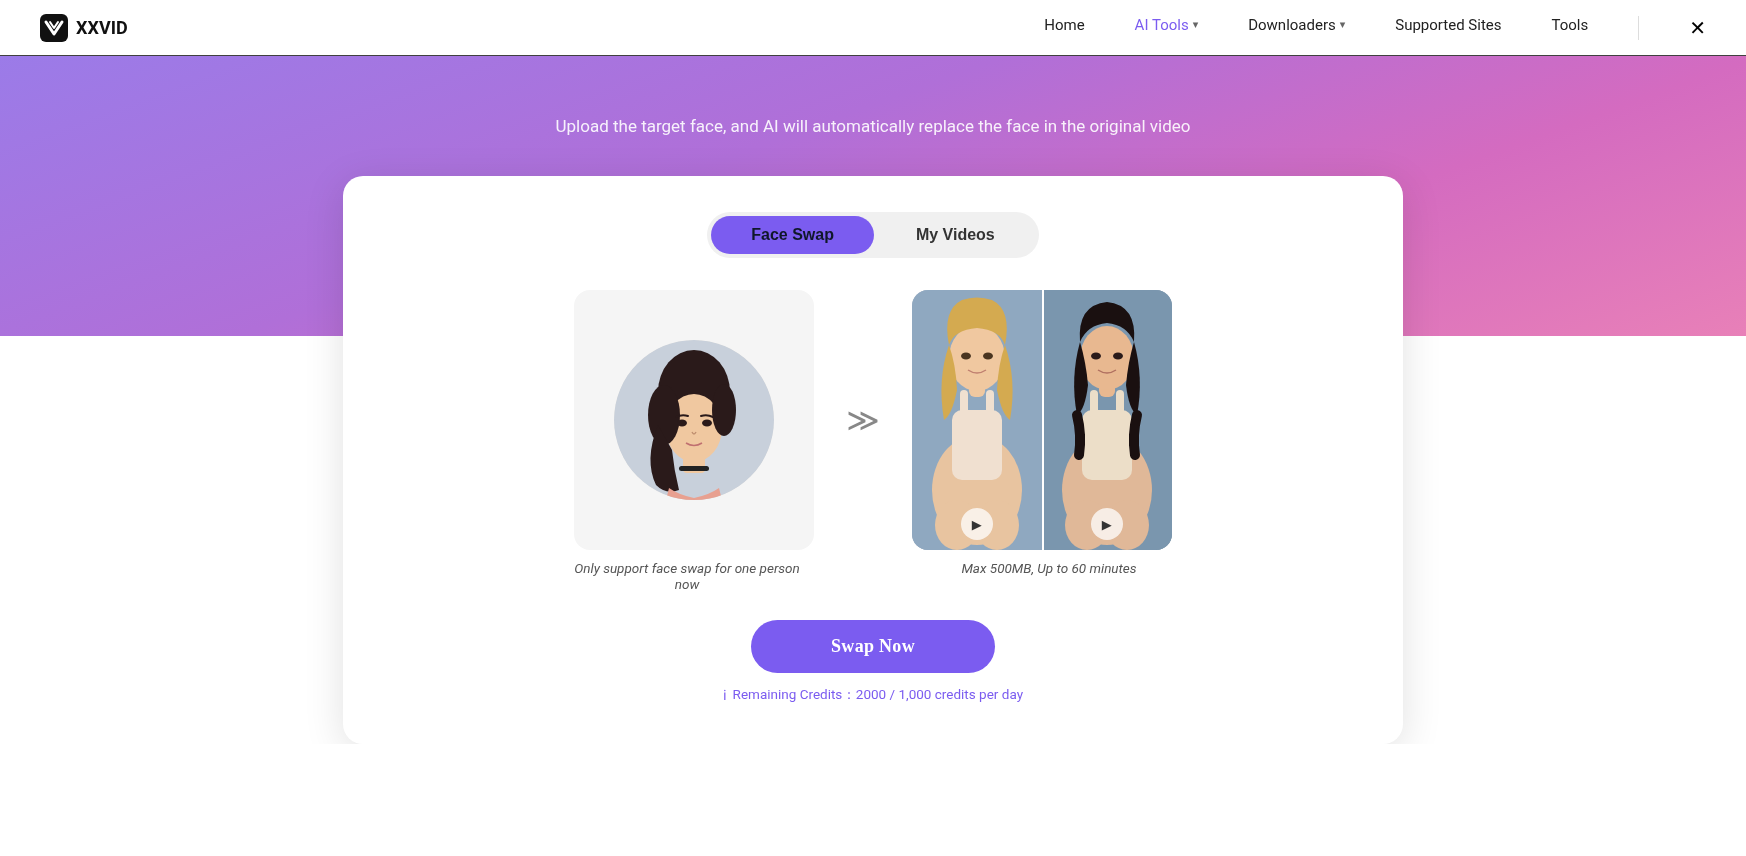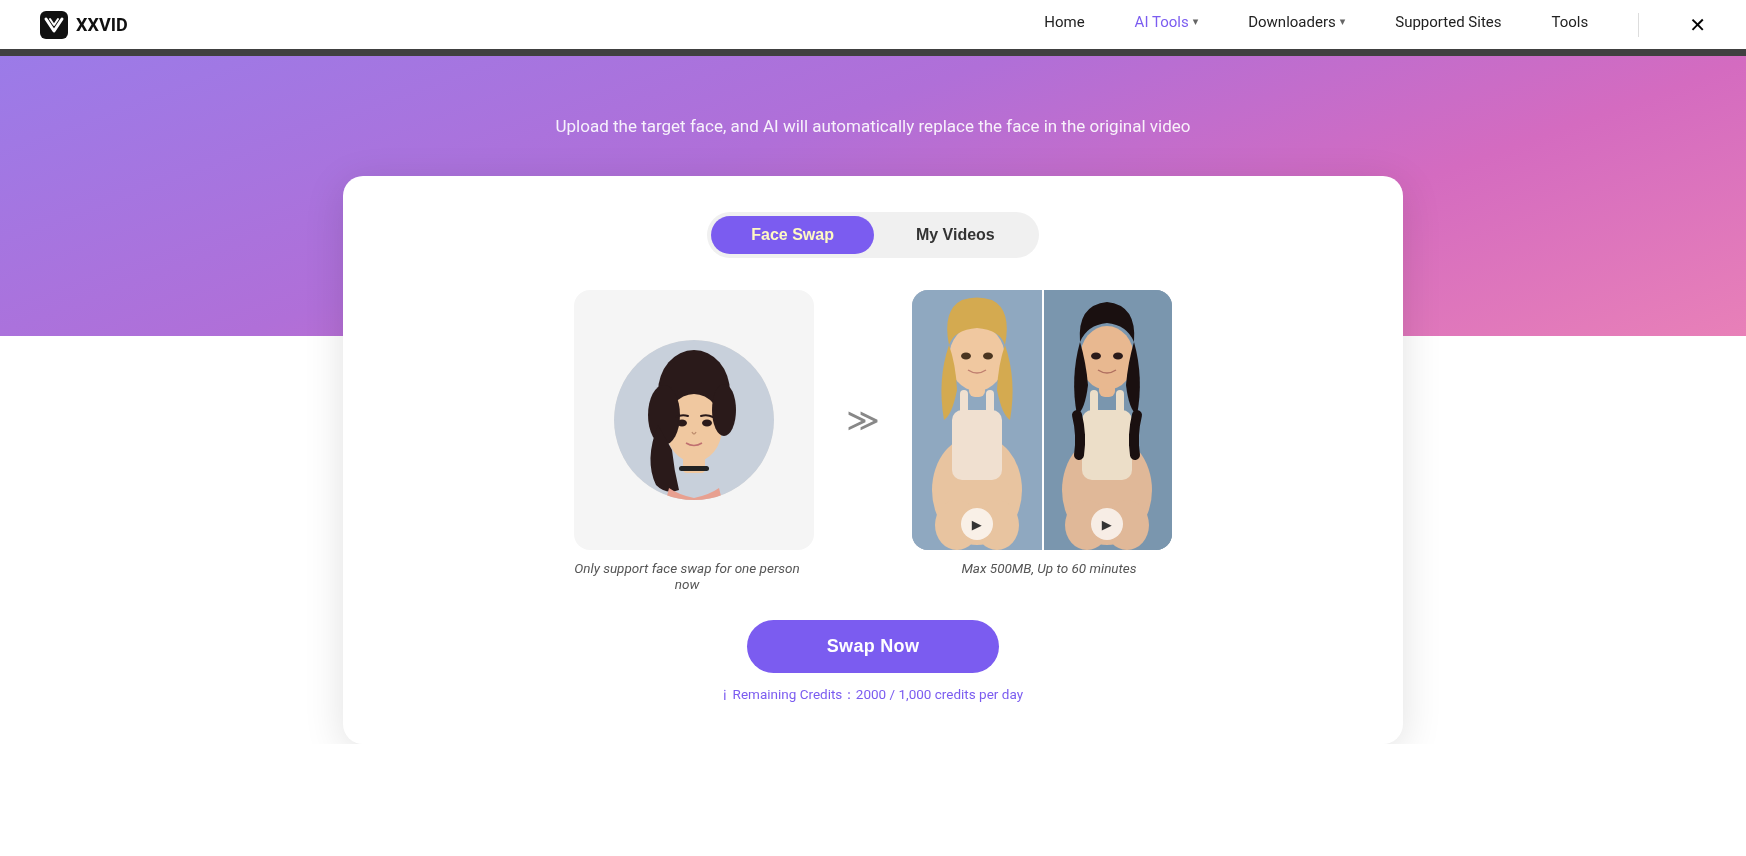--- a/index.html
+++ b/index.html
@@ -10,21 +10,21 @@
     }
 
     
     .navbar {
       display: flex;
       align-items: center;
       justify-content: space-between;
       padding: 0 40px;
       height: 56px;
       background: white;
-      border-bottom: 7px solid #404040;
+      border-bottom: 1px solid #404040;
       position: relative;
       z-index: 10;
     }
     .nav-logo {
       display: flex;
       align-items: center;
       gap: 8px;
       font-weight: 700;
       font-size: 18px;
       color: #111;
@@ -121,21 +121,21 @@
       font-size: 16px;
       font-weight: 600;
       cursor: pointer;
       border: none;
       background: transparent;
       color: #333;
       transition: all 0.2s;
     }
     .tab.active {
       background: #7B5CF0;
-      color: #fef9c3;
+      color: #0f172a;
     }
 
     
     .swap-area {
       display: flex;
       align-items: center;
       justify-content: center;
       gap: 32px;
     }
 
@@ -266,20 +266,21 @@
     .swap-btn {
       background: #7B5CF0;
       color: white;
       border: none;
       border-radius: 40px;
       padding: 16px 80px;
       font-size: 18px;
       font-weight: 700;
       cursor: pointer;
       letter-spacing: 0.3px;
+      font-family: Liberation Serif, serif;
     }
     .credits-text {
       font-size: 13.5px;
       color: #7B5CF0;
       display: flex;
       align-items: center;
       gap: 6px;
     }
     .credits-icon {
       font-size: 14px;

